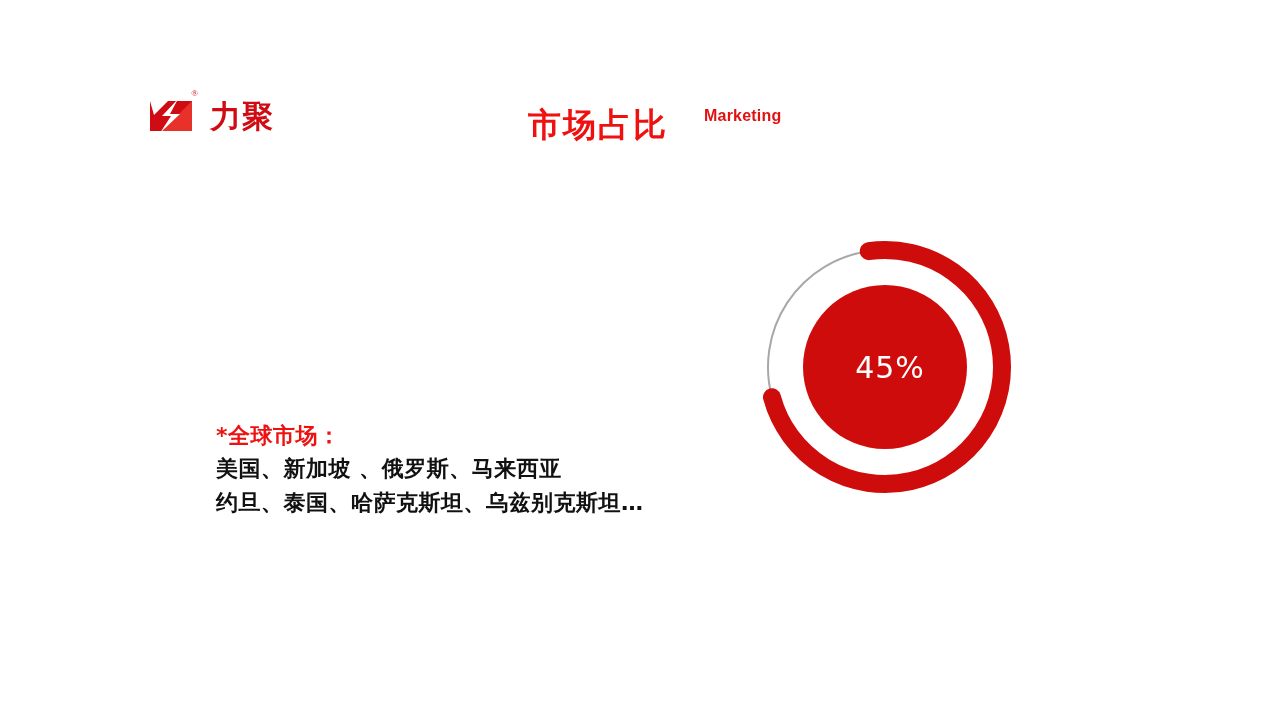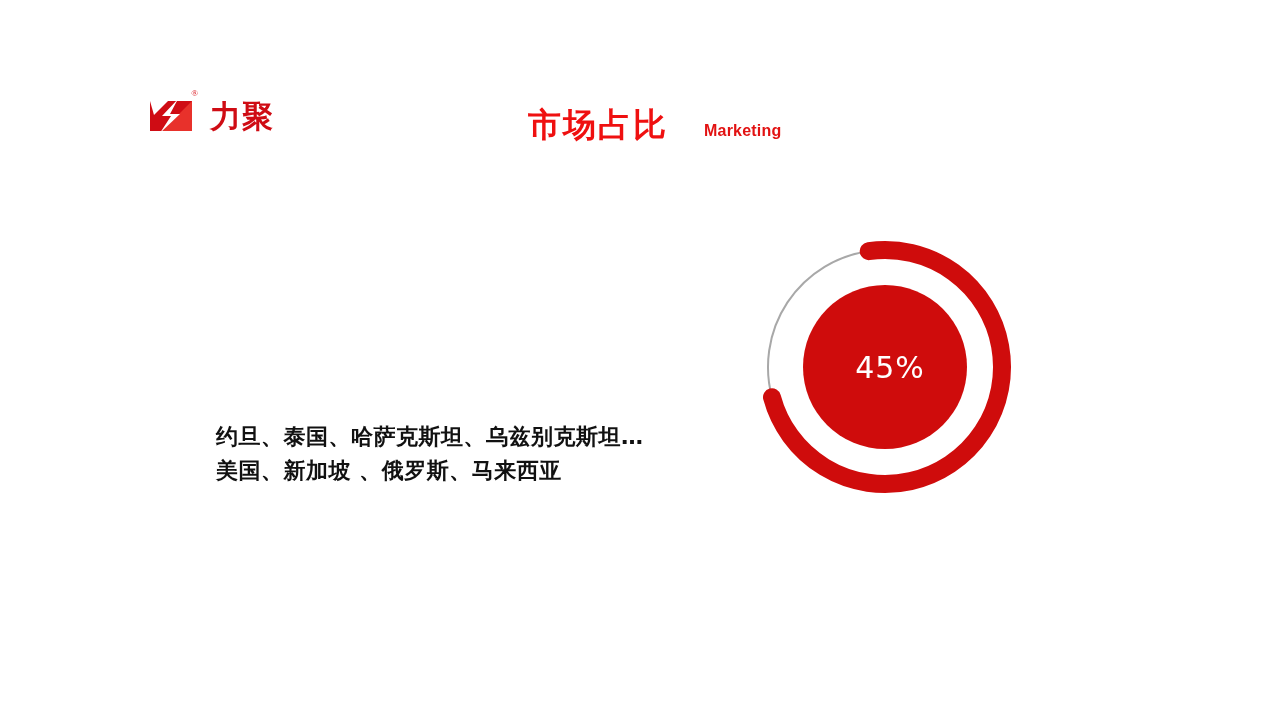--- a/index.html
+++ b/index.html
@@ -58,21 +58,20 @@
     font-family: "DejaVu Sans", "Liberation Sans", sans-serif;
     transform: translateY(2px);
   }
 
   
   .title-row {
     position: absolute;
     left: 528px;
     top: 108px;
     display: flex;
-    align-items: flex-end;
   }
   .title-main {
     font-size: 33px;
     font-weight: bold;
     color: #ef1010;
     letter-spacing: 2px;
     line-height: 1.05;
     font-family: "DejaVu Sans", "Liberation Sans", sans-serif;
   }
   .title-sub {
@@ -177,22 +176,23 @@
     <span class="logo-word">力聚</span>
   </div>
 
   <div class="title-row">
     <span class="title-main">市场占比</span>
     <span class="title-sub">Marketing</span>
   </div>
 
 
   <div class="market-block">
+    <div class="market-head">*全球市场：</div>
+    <div class="market-line">美国、新加坡 、俄罗斯、马来西亚</div>
     <div class="market-line">约旦、泰国、哈萨克斯坦、乌兹别克斯坦…</div>
-    <div class="market-line">美国、新加坡 、俄罗斯、马来西亚</div>
   </div>
 
   <div class="donut-wrap">
     <svg width="270" height="270" viewBox="0 0 270 270" aria-hidden="true">
 
       <path id="donut-track" fill="none" stroke="#a8a8a8" stroke-width="2" stroke-linecap="round" d="M 21.99 165.28 A 117 117 0 0 1 118.72 19.14"></path>
 
       <path id="donut-arc" fill="none" stroke="#cf0c0c" stroke-width="18" stroke-linecap="round" d="M 118.72 19.14 A 117 117 0 1 1 21.99 165.28"></path>
 
       <circle id="donut-hub" cx="135" cy="135" r="82" fill="#cf0c0c"></circle>

